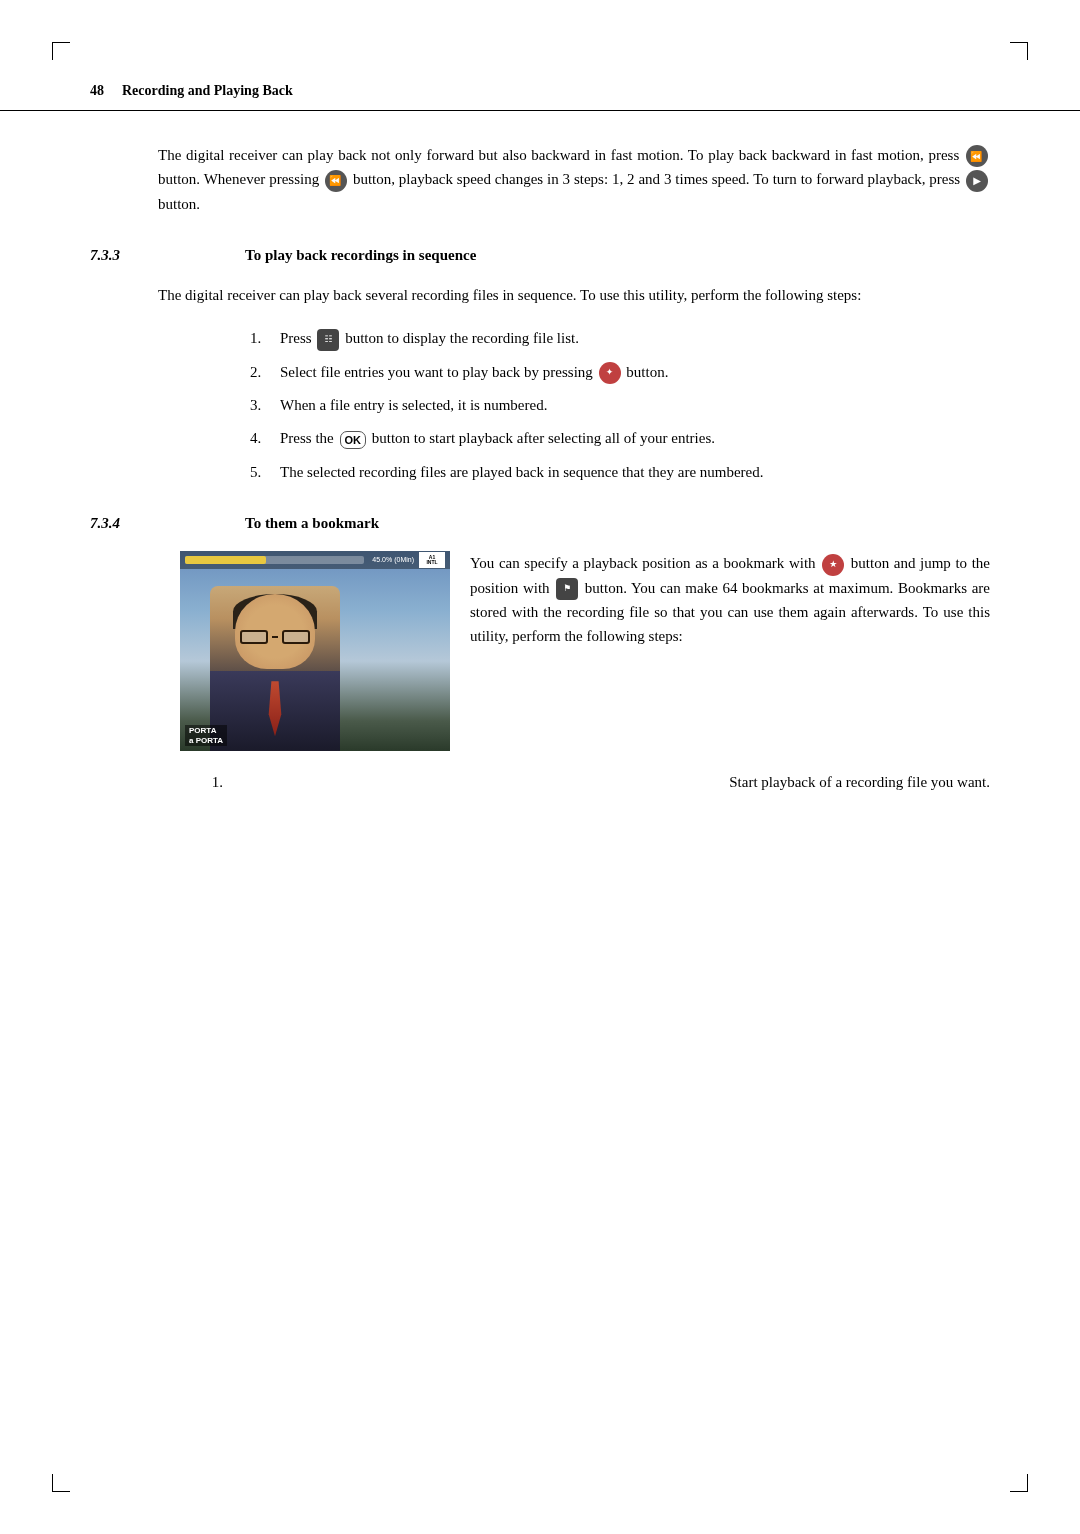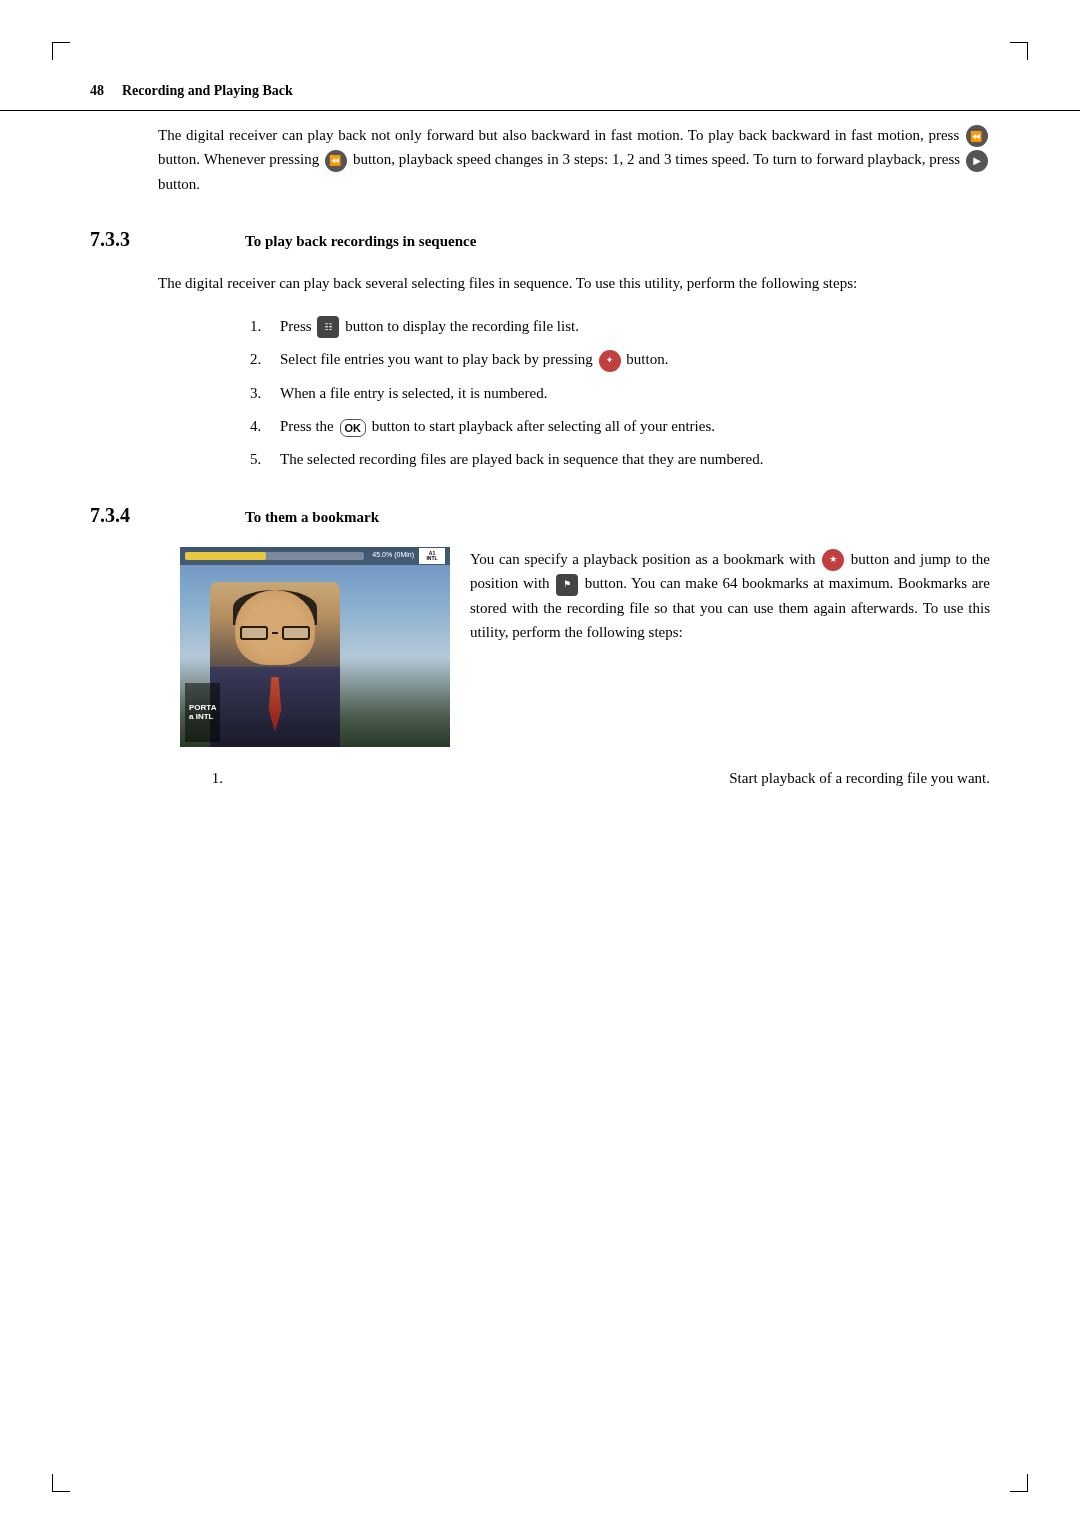--- a/index.html
+++ b/index.html
@@ -33,21 +33,21 @@
     .corner-mark.tr { top: 42px; right: 52px; border-width: 1px 1px 0 0; }
     .corner-mark.bl { bottom: 42px; left: 52px; border-width: 0 0 1px 1px; }
     .corner-mark.br { bottom: 42px; right: 52px; border-width: 0 1px 1px 0; }
 
     
     .page-header {
       display: flex;
       align-items: center;
       padding: 0 50px 8px 90px;
       border-bottom: 1.5px solid #000;
-      margin-bottom: 12px;
+      margin-bottom: 32px;
       margin-top: 20px;
     }
 
     .page-number {
       font-size: 14px;
       font-weight: bold;
       font-family: "Georgia", serif;
     }
 
     .page-title-header {
@@ -73,23 +73,24 @@
 
     
     .section-heading {
       display: flex;
       align-items: baseline;
       margin-bottom: 16px;
       margin-top: 28px;
     }
 
     .section-number {
-      font-size: 20px;
+      font-size: 15px;
       font-weight: bold;
       min-width: 155px;
+      font-style: italic;
     }
 
     .section-title {
       font-size: 15px;
       font-weight: bold;
     }
 
     
     .step-list {
       margin-left: 160px;
@@ -294,21 +295,21 @@
 
     .screenshot-logo {
       position: absolute;
       bottom: 5px;
       left: 5px;
       background: rgba(0,0,0,0.5);
       color: #fff;
       font-size: 8px;
       font-family: sans-serif;
       font-weight: bold;
-      padding: 20px 4px;
+      padding: 1px 4px;
       line-height: 1.2;
     }
 
     .screenshot-bar {
       position: absolute;
       top: 0;
       left: 0;
       right: 0;
       height: 18px;
       background: rgba(0,0,0,0.4);
@@ -418,21 +419,21 @@
       to forward playback, press
       <span class="btn-icon play-fwd">▶</span>
       button.
     </div>
 
     <div class="section-heading">
       <span class="section-number">7.3.3</span>
       <span class="section-title">To play back recordings in sequence</span>
     </div>
 
-    <div class="text-block">The digital receiver can play back several selecting files in sequence. To use this utility, perform the following steps:</div>
+    <div class="text-block">The digital receiver can play back several recording files in sequence. To use this utility, perform the following steps:</div>
 
     <div class="step-list">
       <ol>
         <li>
           <span class="step-num">1.</span>
           <span class="step-text">
             Press <span class="btn-icon menu-btn">☷</span> button to display the recording file list.
           </span>
         </li>
         <li>
@@ -489,21 +490,21 @@
                 <div class="glasses-lens"></div>
               </div>
             </div>
             <div class="screenshot-suit">
               <div class="screenshot-tie"></div>
             </div>
           </div>
 
           <div class="screenshot-logo">
             <span>PORTA</span><br>
-            <span>a INTL</span>
+            <span>a PORTA</span>
           </div>
         </div>
       </div>
 
       <div class="two-col-text">
         You can specify a playback position as a bookmark with
         <span class="btn-icon bookmark-add" style="background:#c04040;">★</span>
         button and jump to the position with
         <span class="btn-icon bookmark-goto">⚑</span>
         button. You can make 64 bookmarks at maximum. Bookmarks are stored with the recording file so that you can use them again afterwards. To use this utility, perform the following steps:

